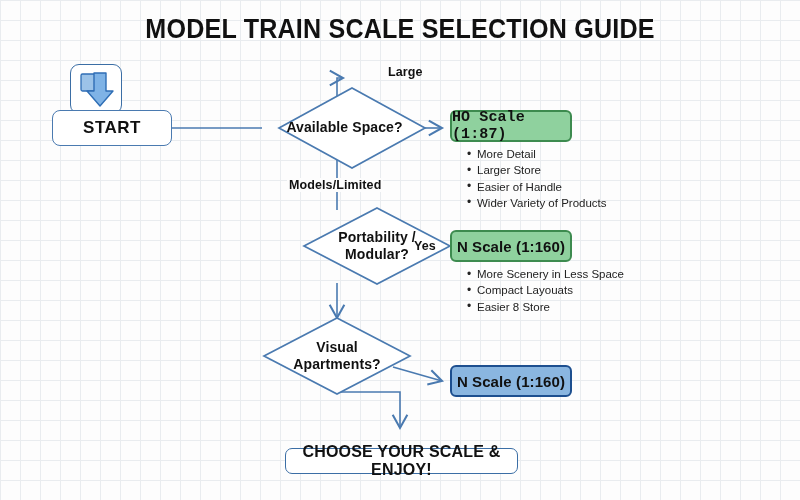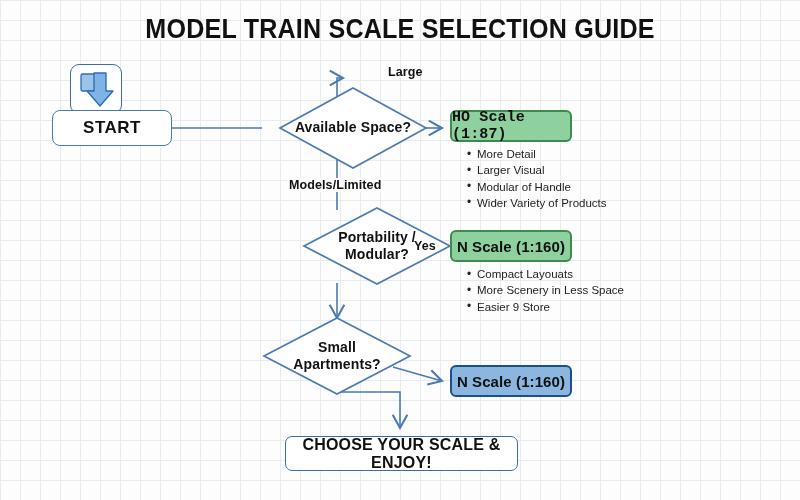--- a/index.html
+++ b/index.html
@@ -76,23 +76,23 @@
     border: 1.8px solid #4a7ab0;
     border-radius: 8px;
     background: #ffffff;
     font-size: 17px;
     font-weight: 700;
     letter-spacing: 0.5px;
     color: #111;
   }
   .box-end {
     left: 285px;
-    top: 436px;
+    top: 448px;
     width: 233px;
-    height: 35px;
+    height: 26px;
     border: 1.8px solid #3b6ea5;
     border-radius: 7px;
     background: #ffffff;
     font-size: 16px;
     font-weight: 700;
     letter-spacing: 0.2px;
     color: #111;
   }
 
   
@@ -234,21 +234,21 @@
 
   <div class="start-icon">
     <svg width="50" height="48" viewBox="0 0 50 48">
       <rect x="10" y="9" width="15" height="17" rx="1.5" fill="#9cc3e8" stroke="#2f6eb5" stroke-width="1.3"></rect>
       <path d="M 23 8 L 35 8 L 35 26 L 42 26 L 29 41 L 16 26 L 23 26 Z" fill="#7fb3e6" stroke="#2f6eb5" stroke-width="1.4" stroke-linejoin="round"></path>
     </svg>
   </div>
 
   <div class="node box-start">START</div>
 
-  <div class="diamond" style="left:278px; top:86px; width:150px; height:84px;">
+  <div class="diamond" style="left:262px; top:86px; width:150px; height:84px;padding-left:15px;">
     <svg width="150" height="84" viewBox="0 0 150 84">
       <polygon points="75,2 148,42 75,82 2,42" fill="#ffffff" stroke="#4a7ab0" stroke-width="1.7"></polygon>
     </svg>
     <div class="dlabel">
       <span>Available Space?</span>
     </div>
   </div>
 
   <div class="diamond" style="left:262px; top:206px; width:150px; height:80px;margin-left:40px;">
     <svg width="150" height="80" viewBox="0 0 150 80">
@@ -258,46 +258,46 @@
       <span>Portability /</span>
       <span>Modular?</span>
     </div>
   </div>
 
   <div class="diamond" style="left:262px; top:316px; width:150px; height:80px;">
     <svg width="150" height="80" viewBox="0 0 150 80">
       <polygon points="75,2 148,40 75,78 2,40" fill="#ffffff" stroke="#4a7ab0" stroke-width="1.7"></polygon>
     </svg>
     <div class="dlabel">
-      <span>Small</span>
+      <span>Visual</span>
       <span>Apartments?</span>
     </div>
   </div>
 
   <div class="edge-label" style="left:344px; top:65px;margin-left:44px;">Large</div>
   <div class="edge-label" style="left:287px; top:178px; background:#fdfdfd; padding:0 2px;">Models/Limited</div>
   <div class="edge-label" style="left:414px; top:239px;">Yes</div>
 
   <div class="result green" style="left:450px; top:110px; width:122px; height:32px;font-family:Liberation Mono, monospace;">
     <span>HO Scale (1:87)</span>
   </div>
   <ul class="bullets" style="left:463px; top:146px; width:180px;">
     <li>More Detail</li>
-    <li>Larger Visual</li>
-    <li>Modular of Handle</li>
+    <li>Larger Store</li>
+    <li>Easier of Handle</li>
     <li>Wider Variety of Products</li>
   </ul>
 
   <div class="result green" style="left:450px; top:230px; width:122px; height:32px;">
     <span>N Scale (1:160)</span>
   </div>
   <ul class="bullets" style="left:463px; top:266px; width:185px;">
+    <li>More Scenery in Less Space</li>
     <li>Compact Layouats</li>
-    <li>More Scenery in Less Space</li>
-    <li>Easier 9 Store</li>
+    <li>Easier 8 Store</li>
   </ul>
 
   <div class="result blue" style="left:450px; top:365px; width:122px; height:32px;">
     <span>N Scale (1:160)</span>
   </div>
 
   <div class="node box-end">CHOOSE YOUR SCALE &amp; ENJOY!</div>
 
 
 </div>

